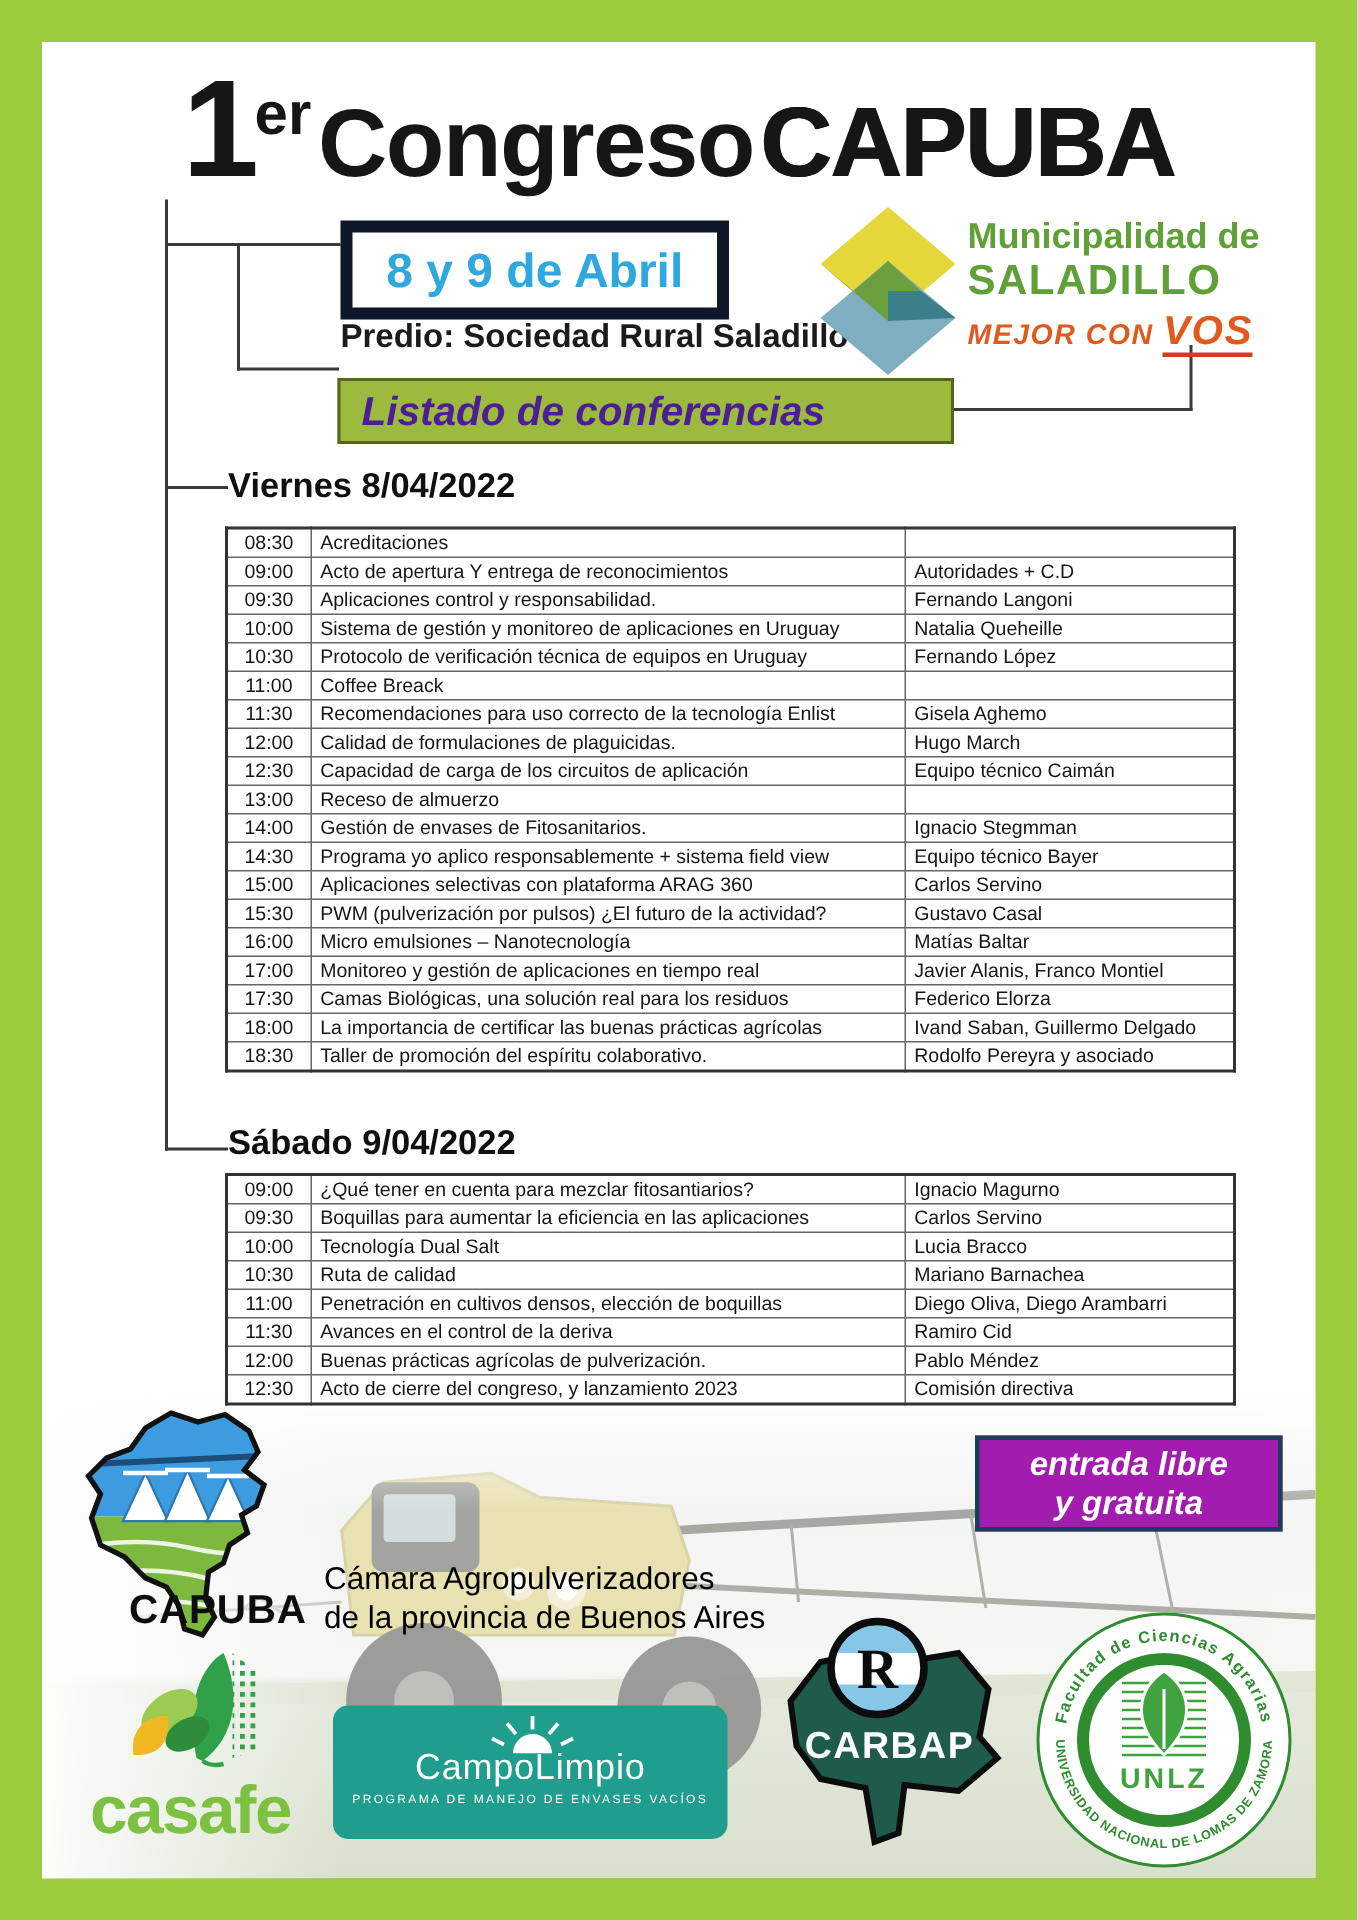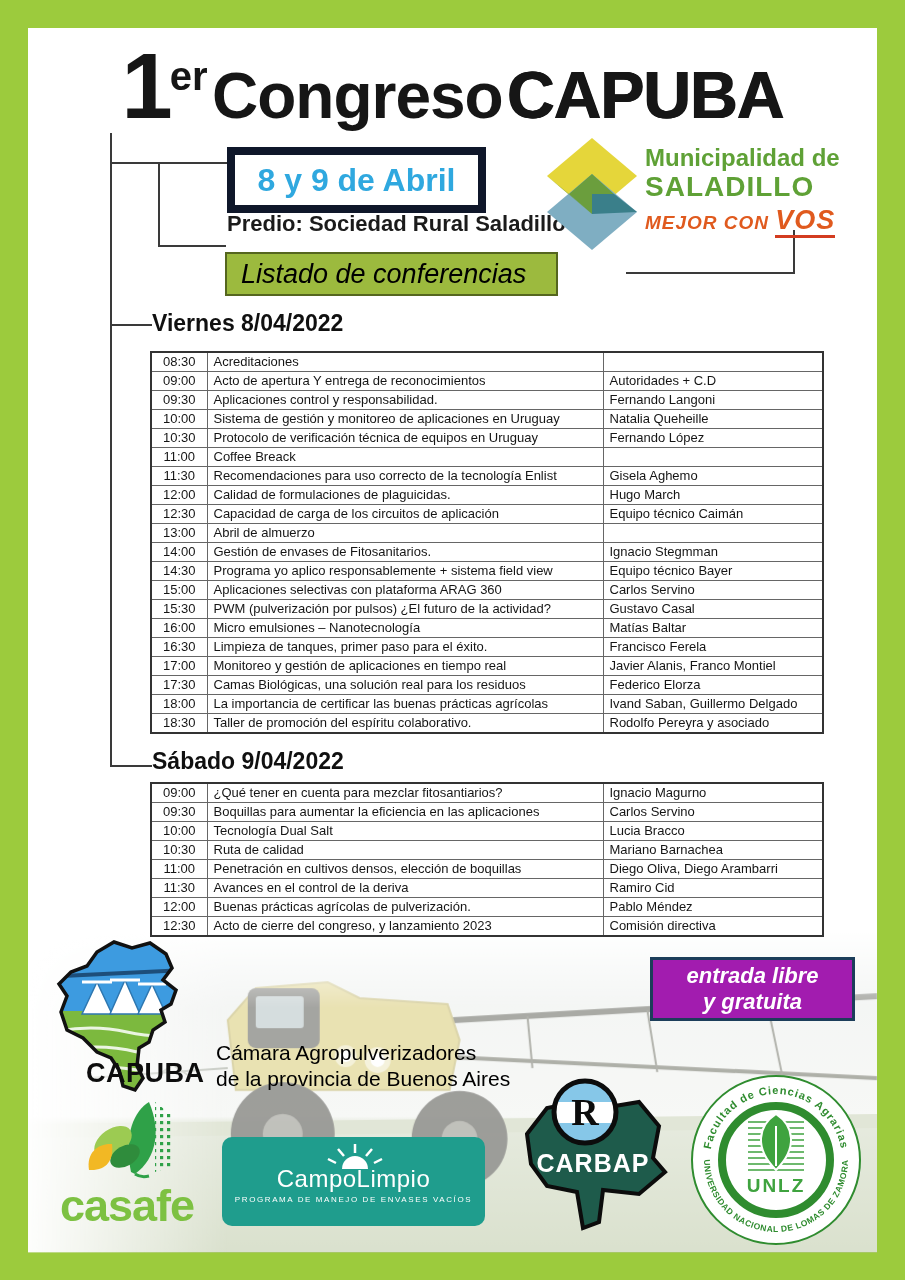--- a/index.html
+++ b/index.html
@@ -14,22 +14,22 @@
   .t-num{font-size:92px;letter-spacing:-3px;}
   .t-ord{font-size:40px;vertical-align:28px;letter-spacing:0;}
   .t-word{font-size:64px;letter-spacing:-1px;}
   .t-brand{font-size:66px;letter-spacing:-1px;text-shadow:0.6px 0 #161616,-0.6px 0 #161616;}
   
   .line{position:absolute;background:#3a3a3a;}
   
   .date-box{position:absolute;left:227px;top:147px;width:243px;height:50px;background:#fff;border:8px solid #0f172a;
     display:flex;align-items:center;justify-content:center;font-weight:bold;font-size:32px;color:#2FA8DF;}
   .venue{position:absolute;left:227px;top:211px;font-weight:bold;font-size:22px;color:#1b1b1b;}
-  .list-banner{position:absolute;left:225px;top:252px;width:333px;height:44px;background:#9CBA3E;border:2px solid #55661f;
-    box-sizing:border-box;display:flex;align-items:center;font-style:italic;font-weight:normal;font-size:27px;color:#000000;padding-left:14px;}
+  .list-banner{position:absolute;left:225px;top:252px;width:411px;height:44px;background:#9CBA3E;border:2px solid #55661f;
+    box-sizing:border-box;display:flex;align-items:center;font-style:italic;font-weight:bold;font-size:27px;color:#4c1d95;padding-left:14px;}
   
   .muni{position:absolute;left:545px;top:138px;width:300px;}
   .muni-text{position:absolute;left:100px;top:8px;width:200px;line-height:1;}
   .muni-l1{color:#5FA136;font-weight:bold;font-size:24px;}
   .muni-l2{color:#5FA136;font-weight:bold;font-size:28px;letter-spacing:1px;margin-top:3px;}
   .muni-l3{color:#E05A1E;font-weight:bold;font-style:italic;font-size:19px;margin-top:6px;letter-spacing:1px;}
   .muni-vos{font-size:27px;border-bottom:3px solid #d33c20;}
   
   .day-head{position:absolute;font-weight:bold;font-size:23px;color:#101010;letter-spacing:0;}
   table.sched{position:absolute;border-collapse:collapse;table-layout:fixed;width:672px;background:rgba(255,255,255,0.85);}
@@ -198,21 +198,21 @@
         </tr>
 
         <tr>
           <td class="time">12:30</td>
           <td>Capacidad de carga de los circuitos de aplicación</td>
           <td>Equipo técnico Caimán</td>
         </tr>
 
         <tr>
           <td class="time">13:00</td>
-          <td>Abril de almuerzo</td>
+          <td>Receso de almuerzo</td>
           <td></td>
         </tr>
 
         <tr>
           <td class="time">14:00</td>
           <td>Gestión de envases de Fitosanitarios.</td>
           <td>Ignacio Stegmman</td>
         </tr>
 
         <tr>
@@ -232,25 +232,20 @@
           <td>PWM (pulverización por pulsos) ¿El futuro de la actividad?</td>
           <td>Gustavo Casal</td>
         </tr>
 
         <tr>
           <td class="time">16:00</td>
           <td>Micro emulsiones – Nanotecnología</td>
           <td>Matías Baltar</td>
         </tr>
 
-        <tr>
-          <td class="time">16:30</td>
-          <td>Limpieza de tanques, primer paso para el éxito.</td>
-          <td>Francisco Ferela</td>
-        </tr>
 
         <tr>
           <td class="time">17:00</td>
           <td>Monitoreo y gestión de aplicaciones en tiempo real</td>
           <td>Javier Alanis, Franco Montiel</td>
         </tr>
 
         <tr>
           <td class="time">17:30</td>
           <td>Camas Biológicas, una solución real para los residuos</td>

